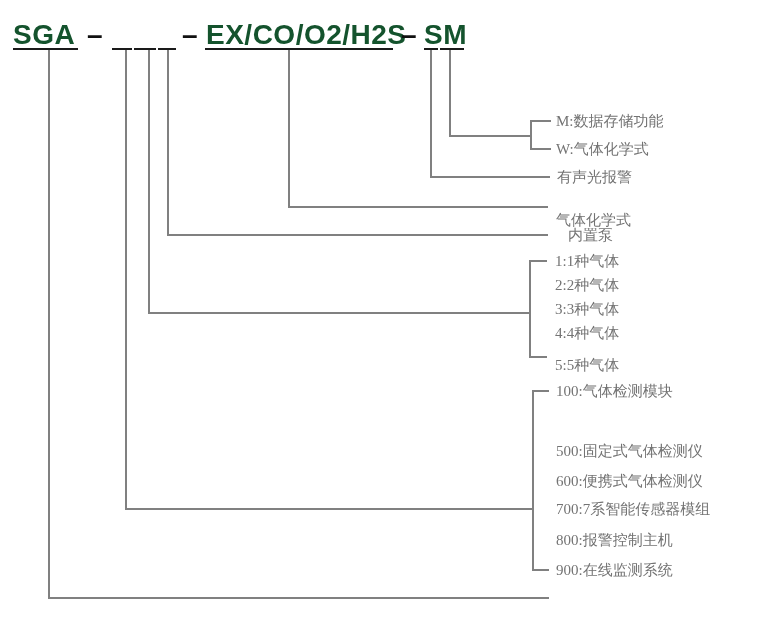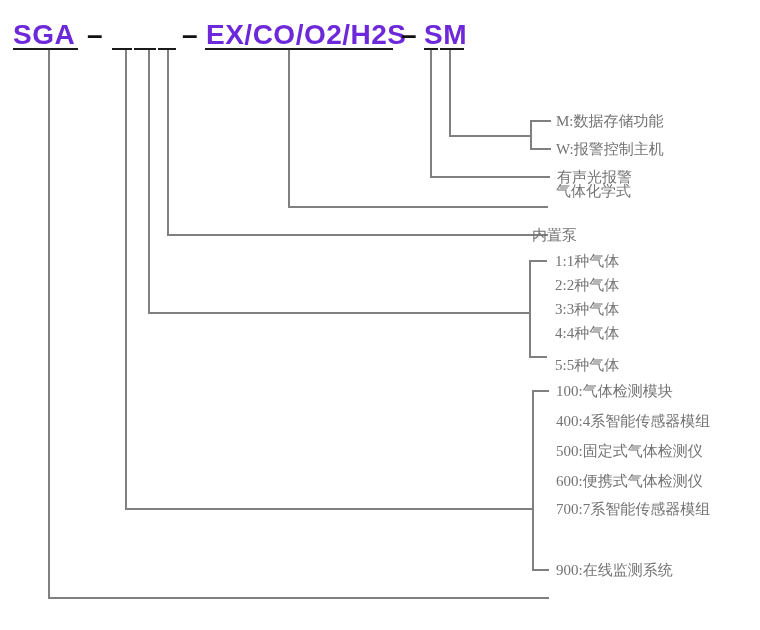--- a/index.html
+++ b/index.html
@@ -6,21 +6,21 @@
   .canvas{
     position:relative;
     width:760px;height:630px;
     background:#ffffff;
     font-family:"Liberation Sans","DejaVu Sans",sans-serif;
     overflow:hidden;
   }
   
   .tseg{
     position:absolute;top:21px;
-    font-size:28px;font-weight:bold;color:#6d28d9;
+    font-size:28px;font-weight:bold;color:#14532d;
     letter-spacing:0.5px;line-height:1;white-space:nowrap;
   }
   .tdash{
     position:absolute;top:21px;
     font-size:28px;font-weight:bold;color:#111111;line-height:1;
   }
   
   .ul{position:absolute;height:2px;background:#1a1a1a;}
   
   .vl{position:absolute;width:1.5px;background:#808080;}
@@ -74,32 +74,32 @@
 
   <div class="vl" style="left:529px;top:260px;height:98px"></div>
   <div class="hl" style="left:529px;top:260px;width:18px"></div>
   <div class="hl" style="left:529px;top:356px;width:18px"></div>
 
   <div class="vl" style="left:532px;top:390px;height:181px"></div>
   <div class="hl" style="left:532px;top:390px;width:17px"></div>
   <div class="hl" style="left:532px;top:569px;width:17px"></div>
 
   <span class="lbl" style="left:556px;top:121px">M:数据存储功能</span>
-  <span class="lbl" style="left:556px;top:149px">W:报警控制主机</span>
+  <span class="lbl" style="left:556px;top:149px">W:气体化学式</span>
   <span class="lbl" style="left:557px;top:177px">有声光报警</span>
-  <span class="lbl" style="left:556px;top:191px">气体化学式</span>
-  <span class="lbl" style="left:532px;top:235px">内置泵</span>
+  <span class="lbl" style="left:556px;top:220px">气体化学式</span>
+  <span class="lbl" style="left:568px;top:235px">内置泵</span>
 
   <span class="lbl" style="left:555px;top:261px">1:1种气体</span>
   <span class="lbl" style="left:555px;top:285px">2:2种气体</span>
   <span class="lbl" style="left:555px;top:309px">3:3种气体</span>
   <span class="lbl" style="left:555px;top:333px">4:4种气体</span>
   <span class="lbl" style="left:555px;top:365px">5:5种气体</span>
 
   <span class="lbl" style="left:556px;top:391px">100:气体检测模块</span>
-  <span class="lbl" style="left:556px;top:421px">400:4系智能传感器模组</span>
   <span class="lbl" style="left:556px;top:451px">500:固定式气体检测仪</span>
   <span class="lbl" style="left:556px;top:481px">600:便携式气体检测仪</span>
   <span class="lbl" style="left:556px;top:509px">700:7系智能传感器模组</span>
+  <span class="lbl" style="left:556px;top:540px">800:报警控制主机</span>
   <span class="lbl" style="left:556px;top:570px">900:在线监测系统</span>
 
 
 </div>
 
 </body></html>

